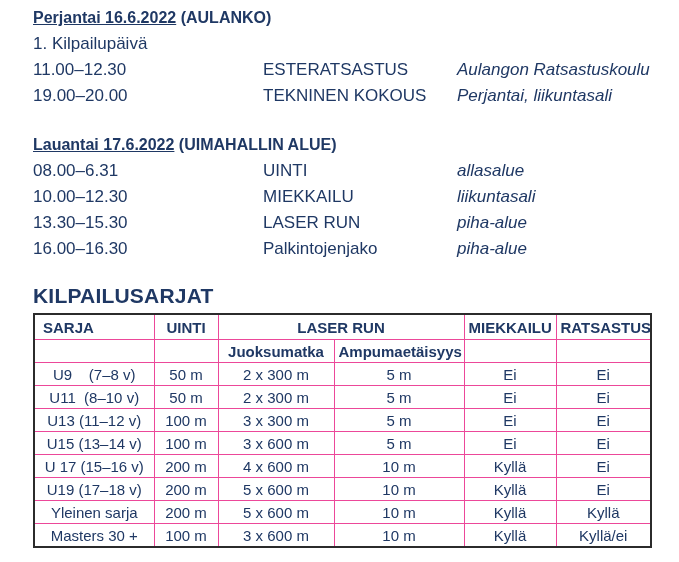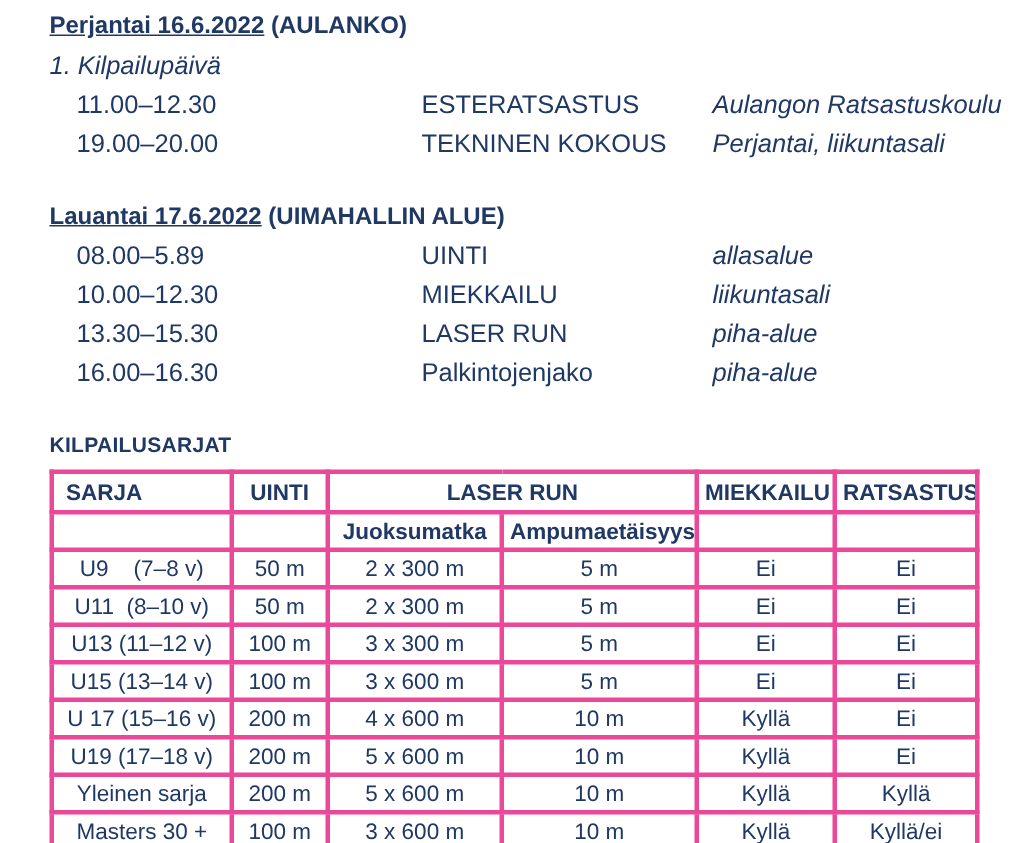--- a/index.html
+++ b/index.html
@@ -20,50 +20,48 @@
   .section { margin-bottom: 23px; }
   .sec-title {
     font-size: 16px;
     font-weight: bold;
     line-height: 26px;
     white-space: pre;
   }
   .sec-title .underlined { text-decoration: underline; }
   .sec-subtitle {
     font-size: 17px;
-    font-style: italic;
     line-height: 26px;
   }
   .srow {
     display: flex;
     font-size: 17px;
     line-height: 26px;
-    margin-left: 18px;
   }
   .srow .time  { width: 230px; flex: 0 0 auto; }
   .srow .event { width: 194px; flex: 0 0 auto; }
   .srow .loc   { flex: 1 1 auto; font-style: italic; }
 
   .table-heading {
-    font-size: 14px;
+    font-size: 21px;
     font-weight: bold;
     line-height: 22px;
     margin: 10px 0 6px 0;
     letter-spacing: 0.2px;
   }
   table.comp {
     border-collapse: collapse;
     table-layout: fixed;
     width: 617px;
     font-size: 15px;
     color: #1f3864;
     border: 2px solid #2b2b2b;
   }
   table.comp td, table.comp th {
-    border: 3px solid #ec4899;
+    border: 1px solid #ec4899;
     padding: 0 4px;
     height: 22px;
     text-align: center;
     vertical-align: middle;
     overflow: hidden;
   }
   table.comp tr.hrow1 td { height: 24px; font-weight: bold; }
   table.comp tr.hrow2 td { height: 22px; font-weight: bold; margin-top: 46px; }
   td.cell-sarja, table.comp tr.hrow1 td.cell-sarja {
     text-align: left;
@@ -93,21 +91,21 @@
     <div class="srow">
       <span class="time">19.00–20.00</span>
       <span class="event">TEKNINEN KOKOUS</span>
       <span class="loc">Perjantai, liikuntasali</span>
     </div>
   </div>
 
   <div class="section">
     <div class="sec-title"><span class="underlined">Lauantai 17.6.2022</span><span> (UIMAHALLIN ALUE)</span></div>
     <div class="srow">
-      <span class="time">08.00–5.89</span>
+      <span class="time">08.00–6.31</span>
       <span class="event">UINTI</span>
       <span class="loc">allasalue</span>
     </div>
     <div class="srow">
       <span class="time">10.00–12.30</span>
       <span class="event">MIEKKAILU</span>
       <span class="loc">liikuntasali</span>
     </div>
     <div class="srow">
       <span class="time">13.30–15.30</span>

